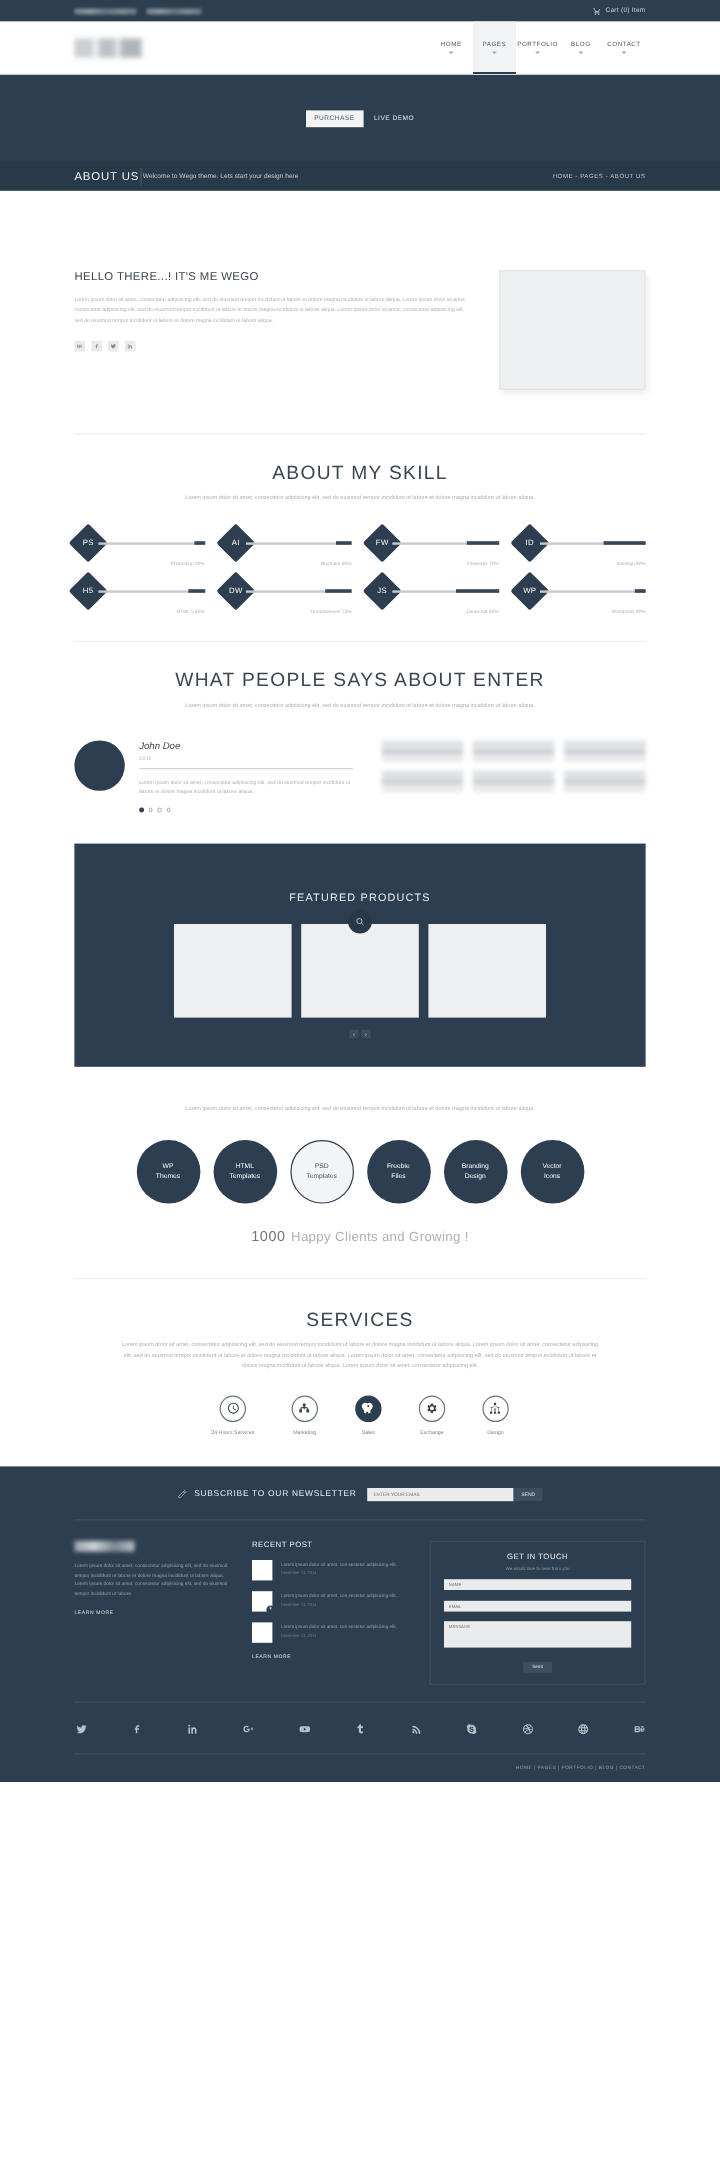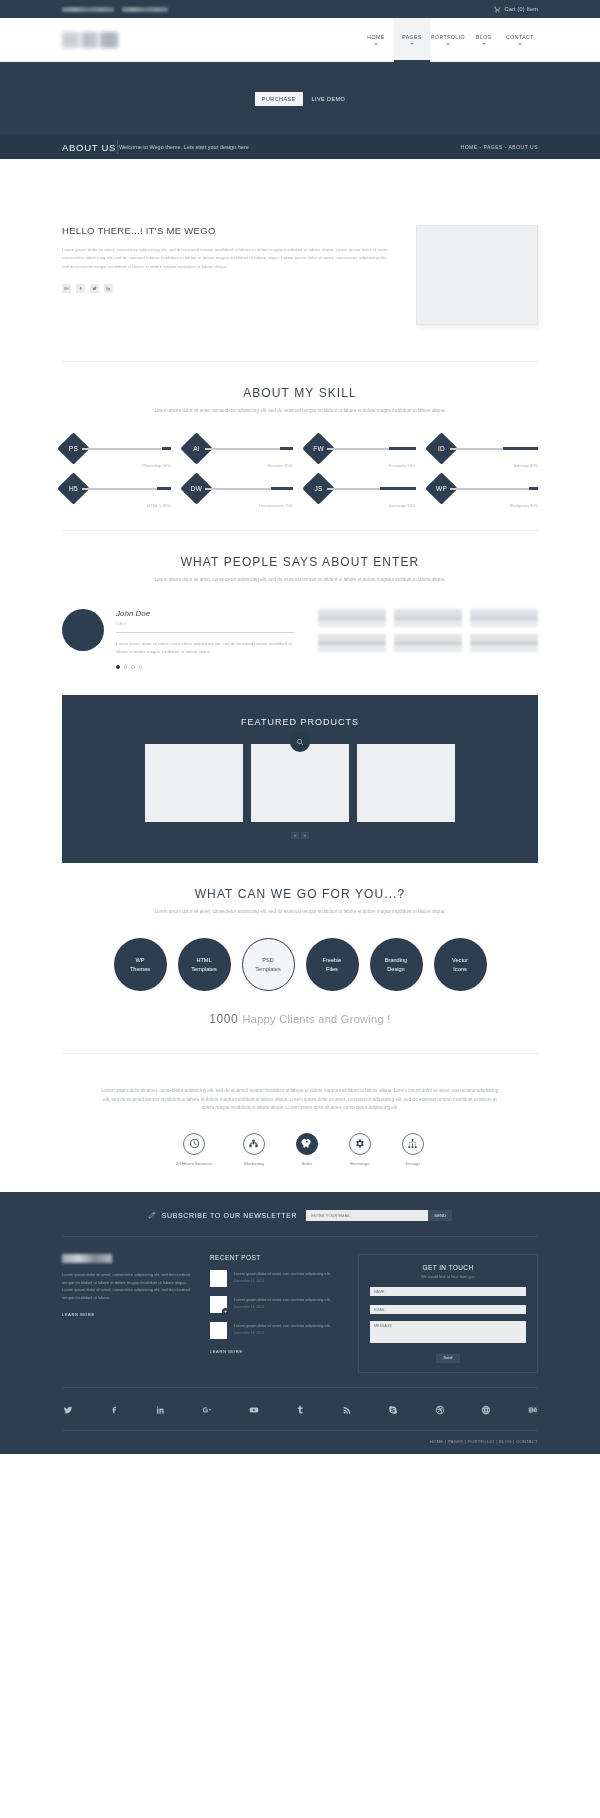--- a/index.html
+++ b/index.html
@@ -56,21 +56,21 @@
     padding: 0 62px; justify-content: space-between;
   }
   .pagebar-left { display: flex; align-items: center; gap: 1px; }
   .pagebar-title { color: #f2f4f5; font-size: 9.5px; letter-spacing: .7px; }
   .pagebar-divider { width: 1px; height: 14px; background: #4a5a6a; }
   .pagebar-sub { color: #c6ccd2; font-size: 5.5px; }
   .breadcrumb { color: #c6ccd2; font-size: 5px; letter-spacing: .5px; }
 
   
   .sec { padding: 0 62px; }
-  .sec-title { text-align: center; font-size: 12px; letter-spacing: 1.1px; color: #3c4650; }
+  .sec-title { text-align: center; font-size: 16px; letter-spacing: 1.1px; color: #3c4650; }
   .sec-desc { text-align: center; font-size: 4.6px; line-height: 1.85; color: #a9b0b7;
     max-width: 310px; margin: 7px auto 0; }
   .hr { height: 1px; background: #eceef0; margin: 0 62px; }
 
   
   .about { display: flex; padding: 38px 62px 0; gap: 22px; margin-top: 28px; }
   .about-left { flex: 1; }
   .about-h { font-size: 9.5px; letter-spacing: .3px; color: #3c4650; font-weight: normal; }
   .about-p { font-size: 4.3px; line-height: 1.95; color: #a9b0b7; margin-top: 10px; }
   .socials { display: flex; gap: 5px; margin-top: 13px; }
@@ -101,21 +101,21 @@
   .testi-rule { height: 1px; background: #cfd3d7; margin: 6px 0 7px; }
   .testi-text { font-size: 4.3px; line-height: 1.9; color: #a9b0b7; }
   .dots { display: flex; gap: 4px; margin-top: 9px; }
   .dot { width: 3.5px; height: 3.5px; border-radius: 50%; border: 1px solid #b9bfc5; cursor: pointer; }
   .dot.on { background: #2d3e50; border-color: #2d3e50; }
   .thumbs { flex: 1; display: grid; grid-template-columns: repeat(3, 1fr); gap: 7px 8px; align-content: start; }
   .thumb { height: 18px; filter: blur(1.8px);
     background: linear-gradient(180deg,#dfe2e5 0 45%,#c9ced3 45% 62%,#e7e9eb 62% 100%); }
 
   
-  .featured { background: #2d3e50; margin: 24px 0 0; padding: 22px 0 24px; }
+  .featured { background: #2d3e50; margin: 24px 0 0; padding: 40px 0 24px; }
   .featured h3 { text-align: center; color: #f0f2f4; font-size: 9px; letter-spacing: 1px; font-weight: normal; }
   .prod-row { display: flex; justify-content: center; gap: 8px; margin-top: 17px; position: relative; }
   .prod { width: 98px; height: 78px; background: #edeff0; }
   .zoom-badge { position: absolute; top: -12px; left: 50%; transform: translateX(-50%);
     width: 20px; height: 20px; border-radius: 50%; background: #28394a;
     display: flex; align-items: center; justify-content: center; }
   .zoom-badge svg { width: 8px; height: 8px; stroke: #fff; fill: none; stroke-width: 1.6; }
   .arrows { display: flex; justify-content: center; gap: 2px; margin-top: 10px; }
   .arrow { width: 8px; height: 7px; background: #3b4c5e; color: #d6dadd; font-size: 4.5px;
     display: flex; align-items: center; justify-content: center; cursor: pointer; }
@@ -401,21 +401,20 @@
       <div class="prod"></div>
     </div>
     <div class="arrows">
       <div class="arrow">‹</div>
       <div class="arrow">›</div>
     </div>
   </div>
 </div>
 
 <div class="sec" style="padding-top:24px">
-  <div class="sec-title">WHAT CAN WE GO FOR YOU...?</div>
   <div class="sec-desc">Lorem ipsum dolor sit amet, consectetur adipisicing elit, sed do eiusmod tempor incididunt ut labore et  dolore magna incididunt ut labore aliqua.</div>
 </div>
 <div class="circles">
   <div class="circ">
     <span>WP</span>
     <span>Themes</span>
   </div>
   <div class="circ">
     <span>HTML</span>
     <span>Templates</span>
@@ -438,20 +437,21 @@
   </div>
 </div>
 <div class="counter">
   <span class="num">1000</span>
   <span class="txt">Happy Clients and Growing !</span>
 </div>
 
 <div class="hr" style="margin-top:26px"></div>
 
 <div class="sec" style="padding-top:26px">
+  <div class="sec-title">SERVICES</div>
   <div class="sec-desc" style="max-width:400px">Lorem ipsum dolor sit amet, consectetur adipisicing elit, sed do eiusmod tempor incididunt ut labore et  dolore magna incididunt ut labore aliqua.  Lorem ipsum dolor sit amet, consectetur adipisicing elit, sed do eiusmod tempor incididunt ut labore et  dolore magna incididunt ut labore aliqua.  Lorem ipsum dolor sit amet, consectetur adipisicing elit, sed do eiusmod tempor incididunt ut labore et  dolore magna incididunt ut labore aliqua.  Lorem ipsum dolor sit amet, consectetur adipisicing elit.</div>
 </div>
 <div class="svc-row">
   <div class="svc">
     <div class="svc-ic">
       <svg viewBox="0 0 24 24">
           <path d="M12 2a10 10 0 100 20 10 10 0 000-20zm0 18a8 8 0 110-16 8 8 0 010 16zm.5-13h-1.5v6l5 3 .8-1.3-4.3-2.5V7z"></path>
         </svg>
     </div>
     <div class="svc-lbl">24 Hours Services</div>

